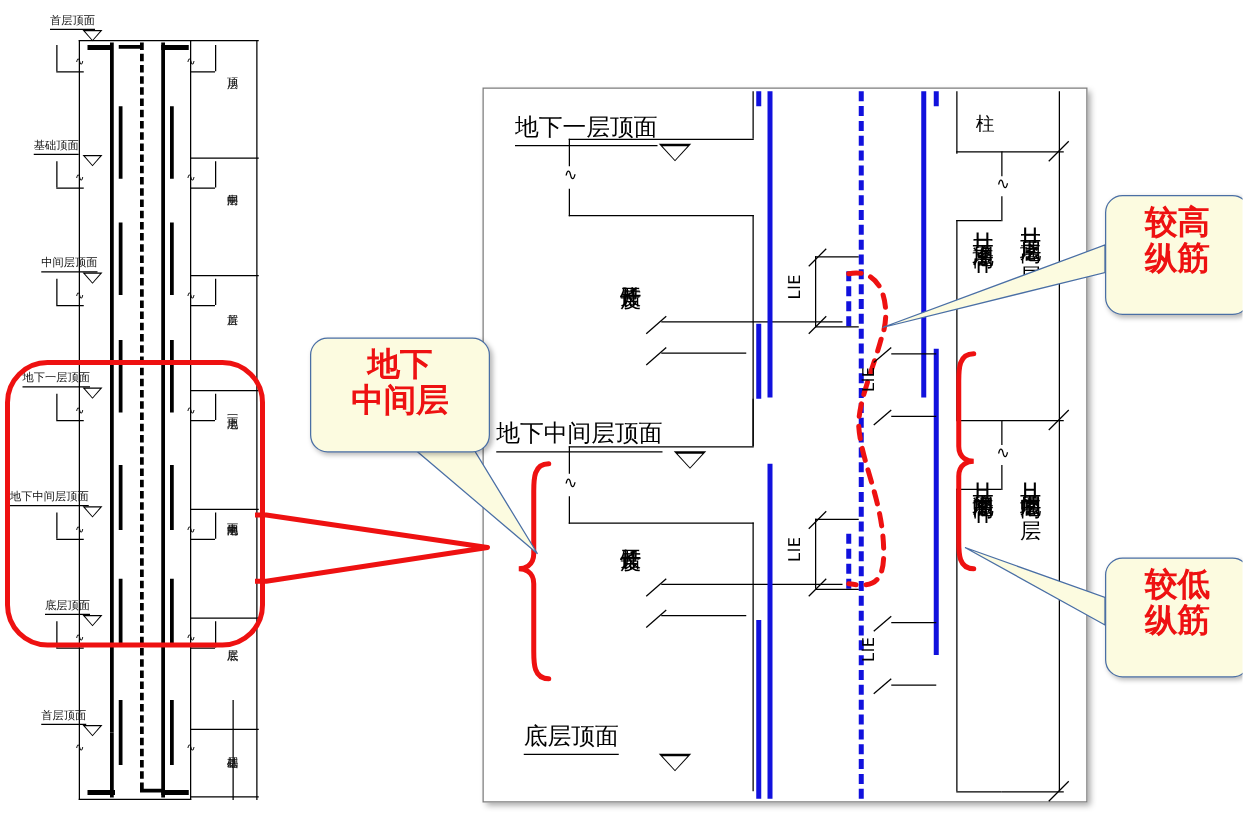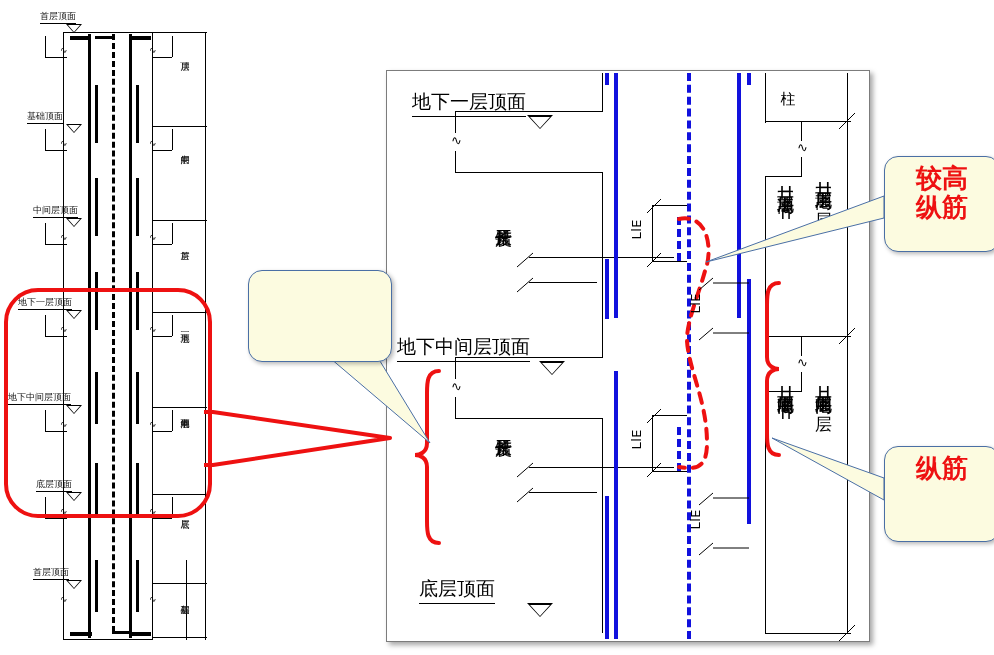--- a/index.html
+++ b/index.html
@@ -330,24 +330,27 @@
   <svg class="overlay">
 
     <polygon points="330,358 372,348 430,443" fill="#fcfbe0" stroke="#4a6fa5" stroke-width="1"></polygon>
 
     <polygon points="884,196 884,218 706,262" fill="#fcfbe0" stroke="#4a6fa5" stroke-width="1"></polygon>
 
     <polygon points="884,478 884,500 772,438" fill="#fcfbe0" stroke="#4a6fa5" stroke-width="1"></polygon>
   </svg>
 
   <div class="callout" style="left:248px;top:270px;width:124px;height:76px;">
+    <div>地下</div>
+    <div>中间层</div>
   </div>
 
   <div class="callout" style="left:884px;top:156px;width:96px;height:80px;">
     <div>较高</div>
     <div>纵筋</div>
   </div>
 
   <div class="callout" style="left:884px;top:446px;width:96px;height:80px;">
+    <div>较低</div>
     <div>纵筋</div>
   </div>
 
 </div>
 
 </body></html>

